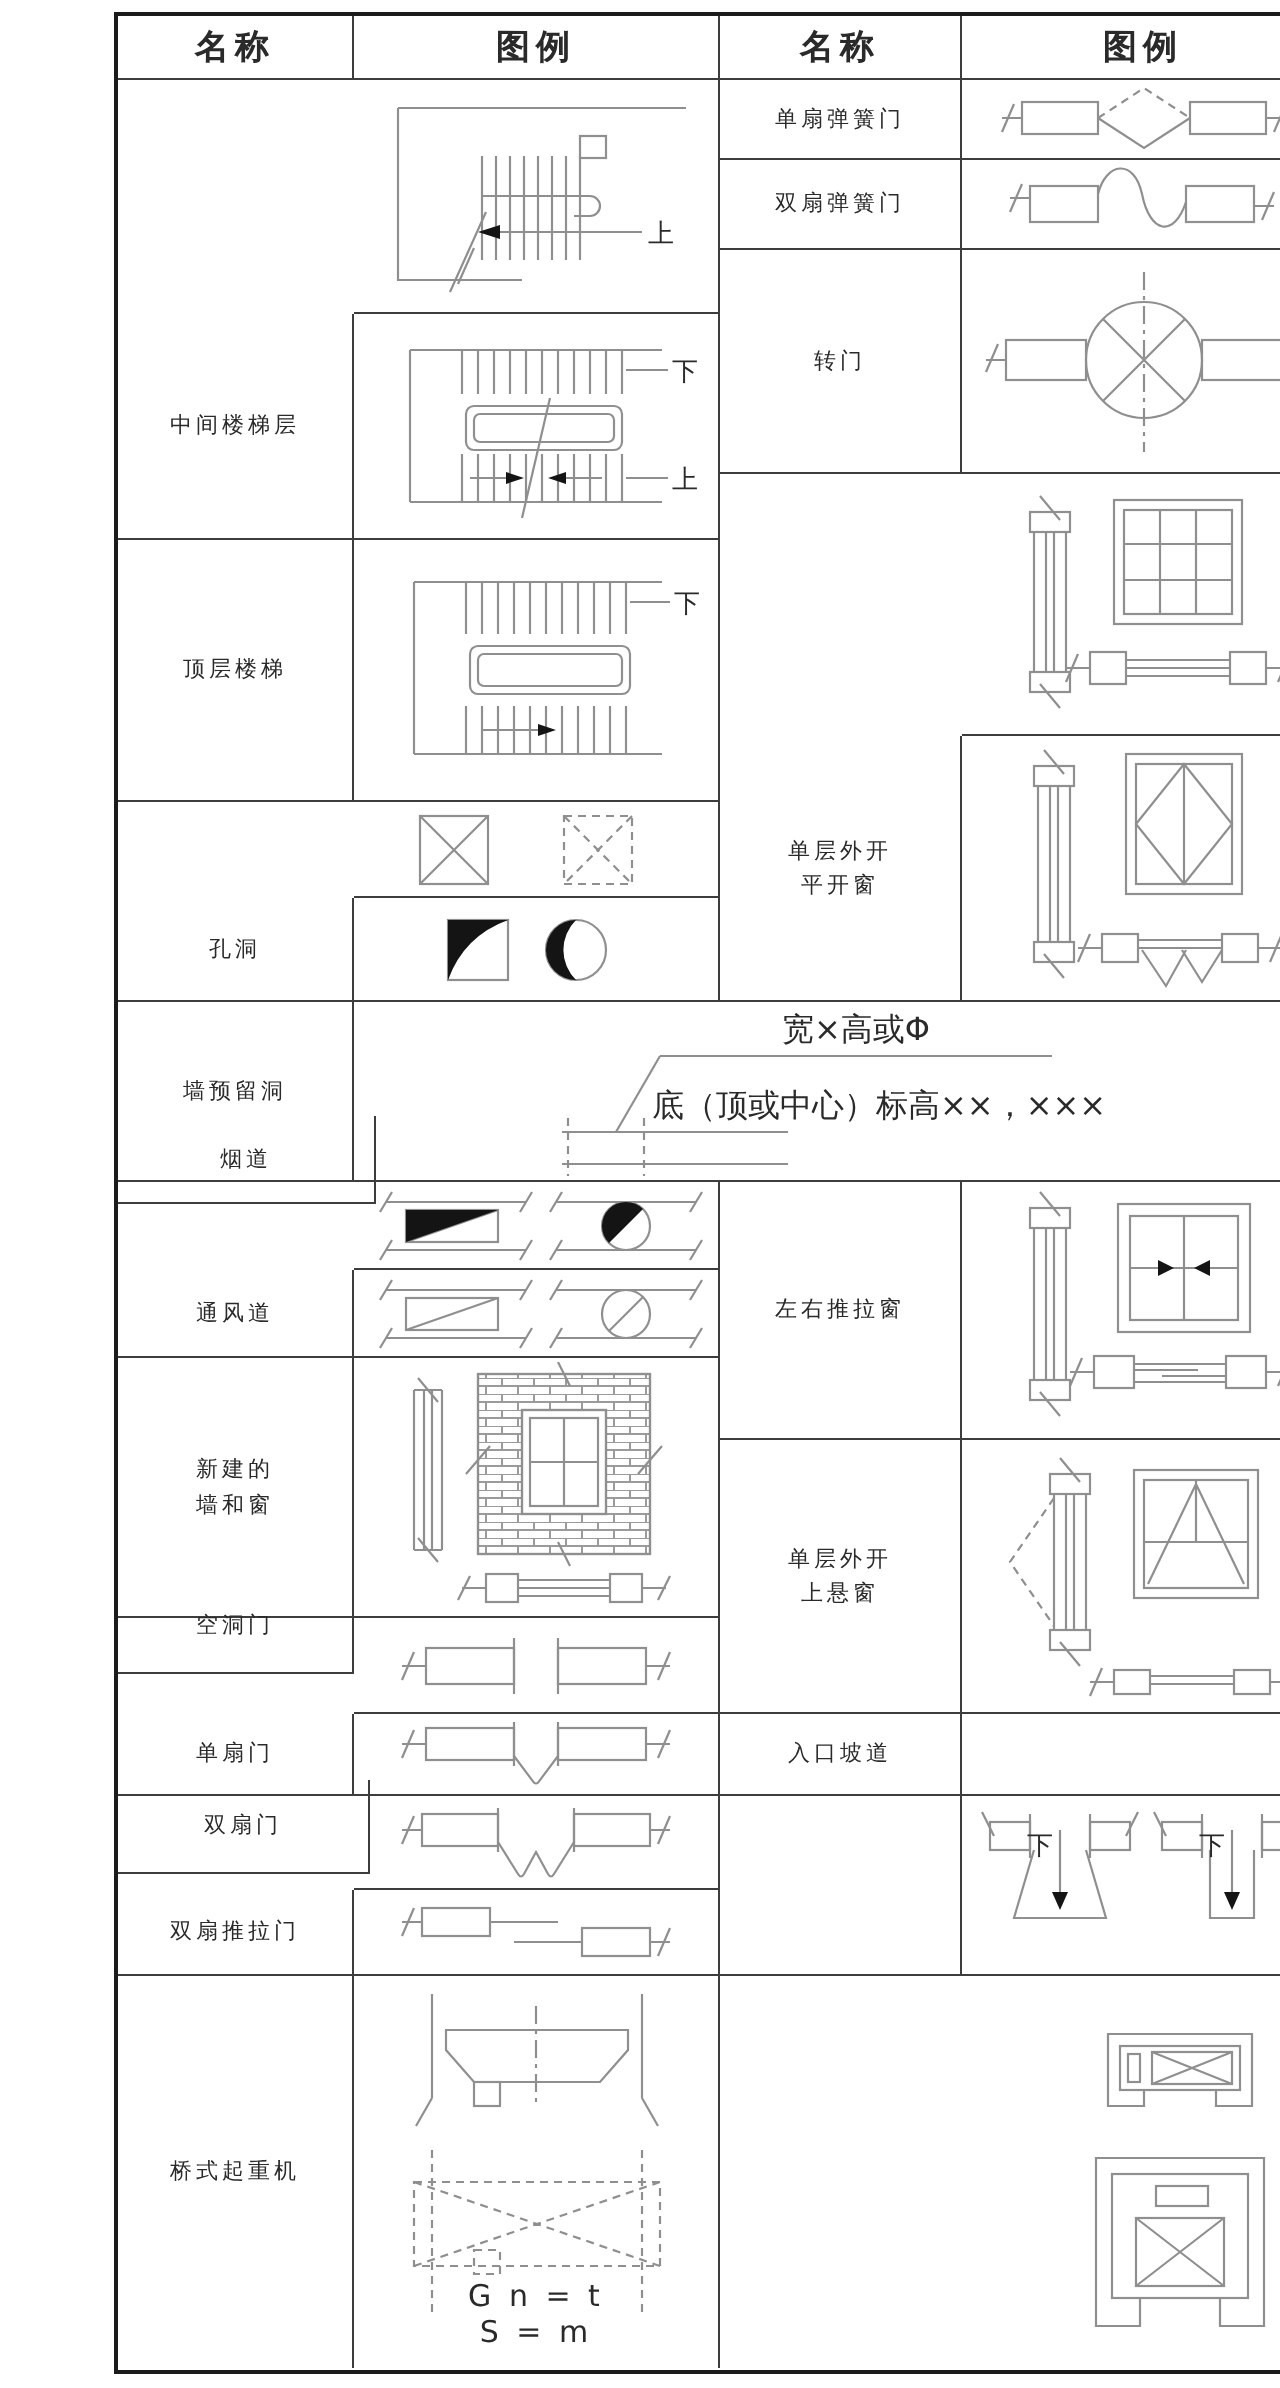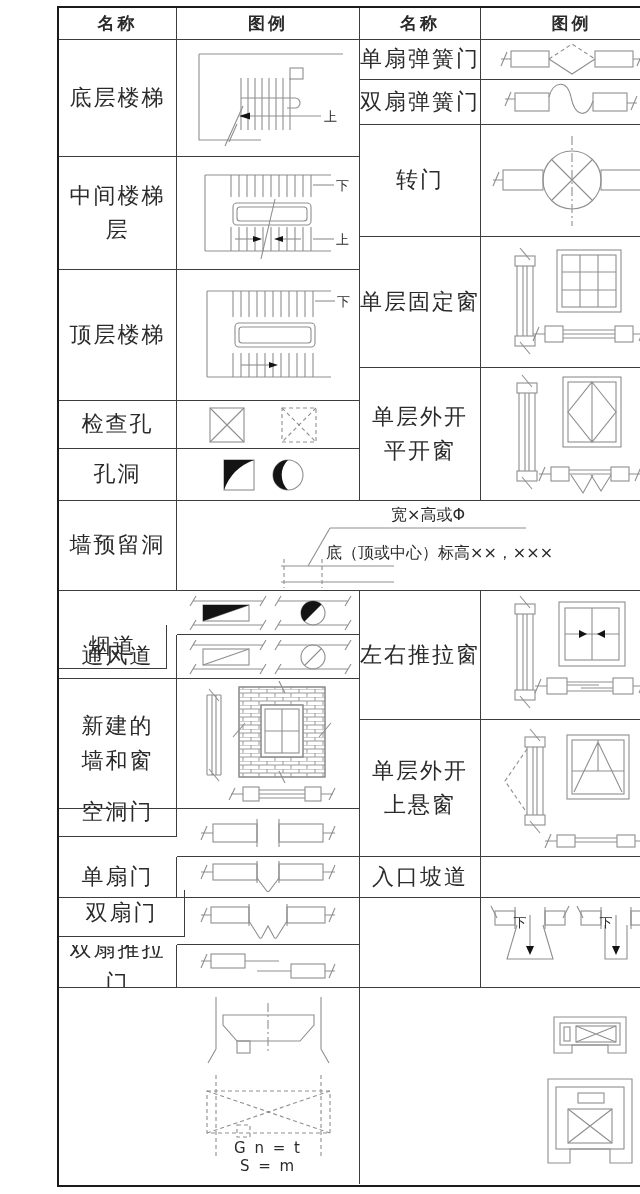--- a/index.html
+++ b/index.html
@@ -4,21 +4,21 @@
 <style>
   html,body{margin:0;padding:0;background:#fff;}
   #page{position:relative;width:640px;height:1194px;background:var(--paper,#fff);overflow:hidden;
         font-family:"DejaVu Sans","Liberation Sans",sans-serif;color:var(--ink,#2a2a2a);margin-left:40px;}
   #frame{position:absolute;left:17px;top:6px;width:608px;height:1181px;
          border:2.5px solid var(--frame,#1b1b1b);box-sizing:border-box;background:#fff;}
   .cell{position:absolute;box-sizing:border-box;border-right:1px solid var(--grid,#3d3d3d);
         border-bottom:1px solid var(--grid,#3d3d3d);display:flex;align-items:center;
         justify-content:center;flex-direction:column;overflow:hidden;}
   .nr{border-right:none;} .nb{border-bottom:none;}
-  .nm{font-size:22px;letter-spacing:2px;line-height:1.55;text-align:center;}
+  .nm{font-size:11px;letter-spacing:2px;line-height:1.55;text-align:center;}
   .hdr{font-weight:bold;font-size:17px;letter-spacing:3px;}
   svg.sym{stroke:var(--line,#8f8f8f);fill:none;stroke-width:1.1;}
   svg.sym .blk{fill:var(--blk,#141414);stroke:none;}
   svg.sym .wht{fill:#ffffff;}
   svg.sym .dsh{stroke-dasharray:4 3;}
   svg.sym .dd{stroke-dasharray:9 3 2 3;}
   svg.sym text{stroke:none;fill:var(--ink,#2a2a2a);}
   svg.sym .lbl{font-size:13px;}
   svg.sym .big{font-size:15px;letter-spacing:2px;}
   svg.sym .med{font-size:16px;}
@@ -35,23 +35,20 @@
   <div class="cell" style="left:118px;top:0;width:183px;height:32px">
         <span class="hdr">图例</span>
       </div>
   <div class="cell" style="left:301px;top:0;width:121px;height:32px">
         <span class="hdr">名称</span>
       </div>
   <div class="cell nr" style="left:422px;top:0;width:181px;height:32px">
         <span class="hdr">图例</span>
       </div>
 
-  <div class="cell" style="left:0;top:32px;width:118px;height:117px">
-        <span class="nm">底层楼梯</span>
-      </div>
   <div class="cell" style="left:118px;top:32px;width:183px;height:117px">
     <svg class="sym" width="170" height="105" viewBox="0 0 170 105">
       <path d="M16,8 H160 M16,8 V94 H78"></path>
       <path d="M58,32 V84 M65,32 V84 M72,32 V84 M79,32 V84 M86,32 V84 M93,32 V84 M100,32 V84 M107,32 V84"></path>
       <rect x="107" y="22" width="13" height="11"></rect>
       <path d="M58,52 H112 a5,5 0 0 1 0,10 h-8"></path>
       <path d="M66,70 H138"></path>
           <path class="blk" d="M56,70 L67,66.5 L67,73.5 Z"></path>
       <text class="lbl" x="141" y="75">上</text>
       <path d="M42,100 L60,60 M46,96 L54,78"></path>
@@ -90,23 +87,20 @@
       <rect x="52" y="48" width="80" height="24" rx="4"></rect>
           <rect x="56" y="52" width="72" height="16" rx="3"></rect>
       <path d="M50,78 V102 M58,78 V102 M66,78 V102 M74,78 V102 M82,78 V102 M90,78 V102 M98,78 V102 M106,78 V102 M114,78 V102 M122,78 V102 M130,78 V102"></path>
       <path d="M132,26 H152"></path>
           <text class="lbl" x="154" y="31">下</text>
       <path d="M58,90 H86"></path>
           <path class="blk" d="M86,87 L95,90 L86,93 Z"></path>
     </svg>
   </div>
 
-  <div class="cell" style="left:0;top:393px;width:118px;height:48px">
-        <span class="nm">检查孔</span>
-      </div>
   <div class="cell" style="left:118px;top:393px;width:183px;height:48px">
     <svg class="sym" width="140" height="40" viewBox="0 0 140 40">
       <rect x="12" y="3" width="34" height="34"></rect>
           <path d="M12,3 L46,37 M46,3 L12,37"></path>
       <rect class="dsh" x="84" y="3" width="34" height="34"></rect>
           <path class="dsh" d="M84,3 L118,37 M118,3 L84,37"></path>
     </svg>
   </div>
 
   <div class="cell" style="left:0;top:441px;width:118px;height:52px">
@@ -128,21 +122,21 @@
       <path d="M152,26 L130,64"></path>
       <text class="med" x="148" y="56">底（顶或中心）标高××，×××</text>
       <path d="M103,64 H216 M103,80 H216"></path>
       <path class="dsh" d="M106,57 V86 M144,57 V86"></path>
     </svg>
   </div>
   <div class="cell" style="left:0;top:493px;width:118px;height:90px">
         <span class="nm">墙预留洞</span>
       </div>
 
-  <div class="cell" style="left:0;top:617px;width:108px;height:44px">
+  <div class="cell" style="left:0;top:550px;width:129px;height:44px">
         <span class="nm">烟道</span>
       </div>
   <div class="cell" style="left:118px;top:583px;width:183px;height:44px">
     <svg class="sym" width="170" height="40" viewBox="0 0 170 40">
       <path d="M10,8 H80 M10,32 H80 M13,3 L7,13 M13,27 L7,37 M83,3 L77,13 M83,27 L77,37"></path>
       <rect x="20" y="12" width="46" height="16"></rect>
           <path d="M20,28 L66,12"></path>
       <path class="blk" d="M20,28 L20,12 L66,12 Z"></path>
       <path d="M95,8 H165 M95,32 H165 M98,3 L92,13 M98,27 L92,37 M168,3 L162,13 M168,27 L162,37"></path>
       <circle cx="130" cy="20" r="12"></circle>
@@ -228,20 +222,23 @@
         <span class="nm">双扇推拉门</span>
       </div>
   <div class="cell" style="left:118px;top:937px;width:183px;height:43px">
     <svg class="sym" width="170" height="40" viewBox="0 0 170 40">
       <rect x="28" y="8" width="34" height="14"></rect>
           <rect x="108" y="18" width="34" height="14"></rect>
       <path d="M62,15 H96 M74,25 H108 M18,15 H28 M142,25 H152 M24,8 L18,22 M152,18 L146,32"></path>
     </svg>
   </div>
 
+  <div class="cell nb" style="left:0;top:980px;width:118px;height:196px">
+        <span class="nm">桥式起重机</span>
+      </div>
   <div class="cell nb" style="left:118px;top:980px;width:183px;height:196px">
     <svg class="sym" width="175" height="190" viewBox="0 0 175 190">
       <path d="M35,6 V58 M140,6 V58 M35,58 L27,72 M140,58 L148,72"></path>
       <path d="M42,24 H133 V34 L119,50 H56 L42,34 Z"></path>
       <path class="dd" d="M87,12 V62"></path>
       <rect x="56" y="50" width="13" height="12"></rect>
       <path class="dsh" d="M35,84 V168 M140,84 V168"></path>
       <rect class="dsh" x="26" y="100" width="123" height="42"></rect>
       <path class="dsh" d="M26,100 L149,142 M149,100 L26,142"></path>
       <rect class="dsh" x="56" y="134" width="13" height="12"></rect>
@@ -282,23 +279,20 @@
     <svg class="sym" width="170" height="102" viewBox="0 0 170 102">
       <rect x="16" y="40" width="40" height="20"></rect>
           <rect x="114" y="40" width="40" height="20"></rect>
       <path d="M6,50 H16 M154,50 H164 M12,42 L6,56 M164,42 L158,56"></path>
       <circle cx="85" cy="50" r="29"></circle>
       <path d="M64.5,29.5 L105.5,70.5 M105.5,29.5 L64.5,70.5"></path>
       <path class="dd" d="M85,6 V96"></path>
     </svg>
   </div>
 
-  <div class="cell" style="left:301px;top:229px;width:121px;height:131px">
-        <span class="nm">单层固定窗</span>
-      </div>
   <div class="cell nr" style="left:422px;top:229px;width:181px;height:131px">
     <svg class="sym" width="170" height="124" viewBox="0 0 170 124">
       <rect x="28" y="16" width="20" height="10"></rect>
           <rect x="28" y="96" width="20" height="10"></rect>
       <path d="M30,26 V96 M46,26 V96 M36,26 V96 M40,26 V96 M33,8 L43,20 M33,102 L43,114"></path>
       <rect x="70" y="10" width="64" height="62"></rect>
           <rect x="75" y="15" width="54" height="52"></rect>
       <path d="M93,15 V67 M111,15 V67 M75,32 H129 M75,50 H129"></path>
       <rect x="58" y="86" width="18" height="16"></rect>
           <rect x="128" y="86" width="18" height="16"></rect>

